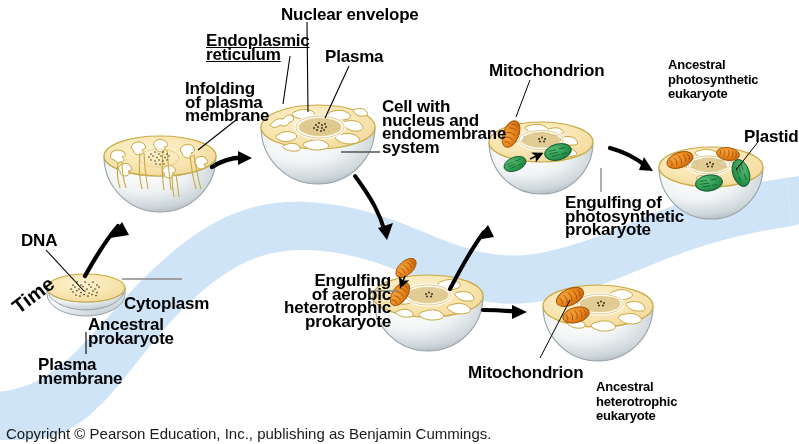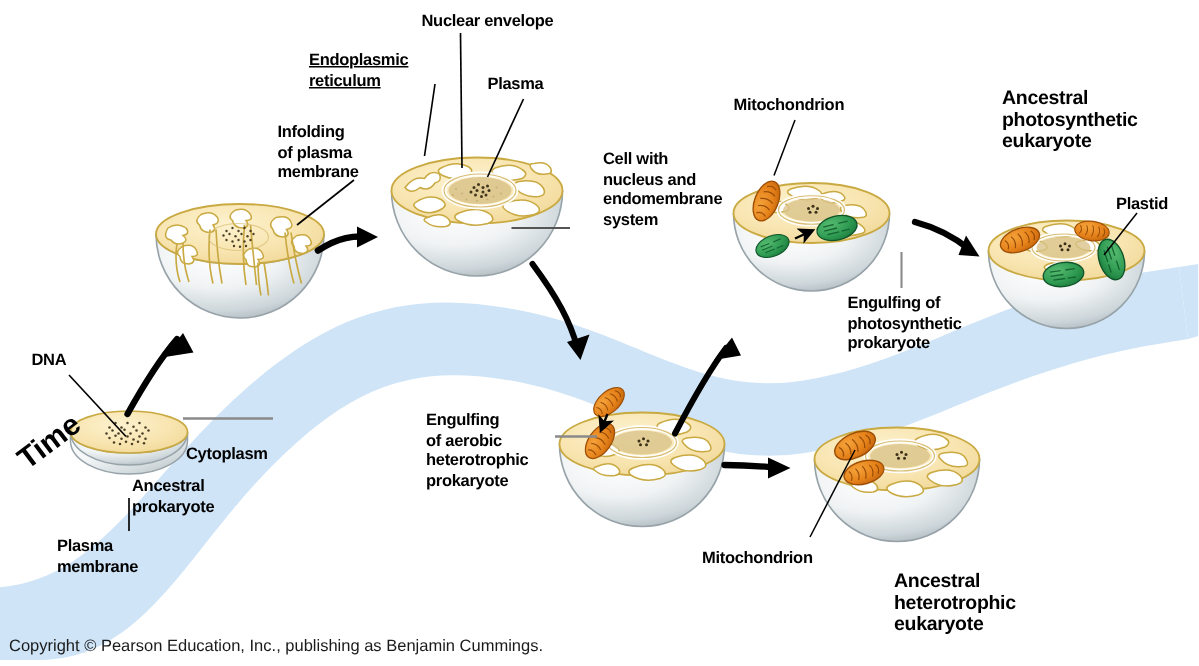--- a/index.html
+++ b/index.html
@@ -9,32 +9,32 @@
     background:#ffffff;
     overflow:hidden;
     font-family:"Liberation Sans", sans-serif;
   }
   #artboard{position:absolute;left:0;top:0;width:799px;height:444px;}
   .lbl{
     position:absolute;
     font-family:"Liberation Sans", sans-serif;
     font-weight:bold;
     color:#000000;
-    font-size:11px;
+    font-size:17px;
     line-height:13.5px;
     white-space:pre;
     letter-spacing:-0.2px;
   }
   .lbl.big{font-size:13px;line-height:14.5px;}
   .copy{
     position:absolute;
     left:6px;top:425px;
     font-family:"Liberation Sans", sans-serif;
     font-weight:normal;
-    font-size:11px;
+    font-size:15px;
     color:#1a1a1a;
     white-space:pre;
   }
   .time-lbl{
     position:absolute;
     left:8px;top:300px;
     font-family:"Liberation Sans", sans-serif;
     font-weight:bold;
     font-size:20px;
     color:#000;
@@ -421,33 +421,33 @@
 membrane</div>
   <div class="lbl" style="left:88px;  top:318px;">Ancestral
 prokaryote</div>
   <div class="lbl" style="left:185px; top:82px;">Infolding
 of plasma
 membrane</div>
   <div class="lbl" style="left:206px; top:34px;text-decoration:underline;">Endoplasmic
 reticulum</div>
   <div class="lbl" style="left:281px; top:8px;">Nuclear envelope</div>
   <div class="lbl" style="left:325px; top:50px;">Plasma</div>
-  <div class="lbl" style="left:382px; top:100px;margin-left:20px;">Cell with
+  <div class="lbl" style="left:382px; top:100px;">Cell with
 nucleus and
 endomembrane
 system</div>
   <div class="lbl" style="left:489px; top:64px;">Mitochondrion</div>
   <div class="lbl" style="left:565px; top:196px;">Engulfing of
 photosynthetic
 prokaryote</div>
   <div class="lbl big" style="left:668px; top:58px;">Ancestral
 photosynthetic
 eukaryote</div>
   <div class="lbl" style="left:744px; top:130px;">Plastid</div>
-  <div class="lbl" style="left:284px; top:274px;">Engulfing
+  <div class="lbl" style="left:284px; top:274px;text-align:right;">Engulfing
 of aerobic
 heterotrophic
 prokaryote</div>
   <div class="lbl" style="left:468px; top:366px;">Mitochondrion</div>
   <div class="lbl big" style="left:596px; top:380px;">Ancestral
 heterotrophic
 eukaryote</div>
 
   <div class="copy">Copyright © Pearson Education, Inc., publishing as Benjamin Cummings.</div>
 

